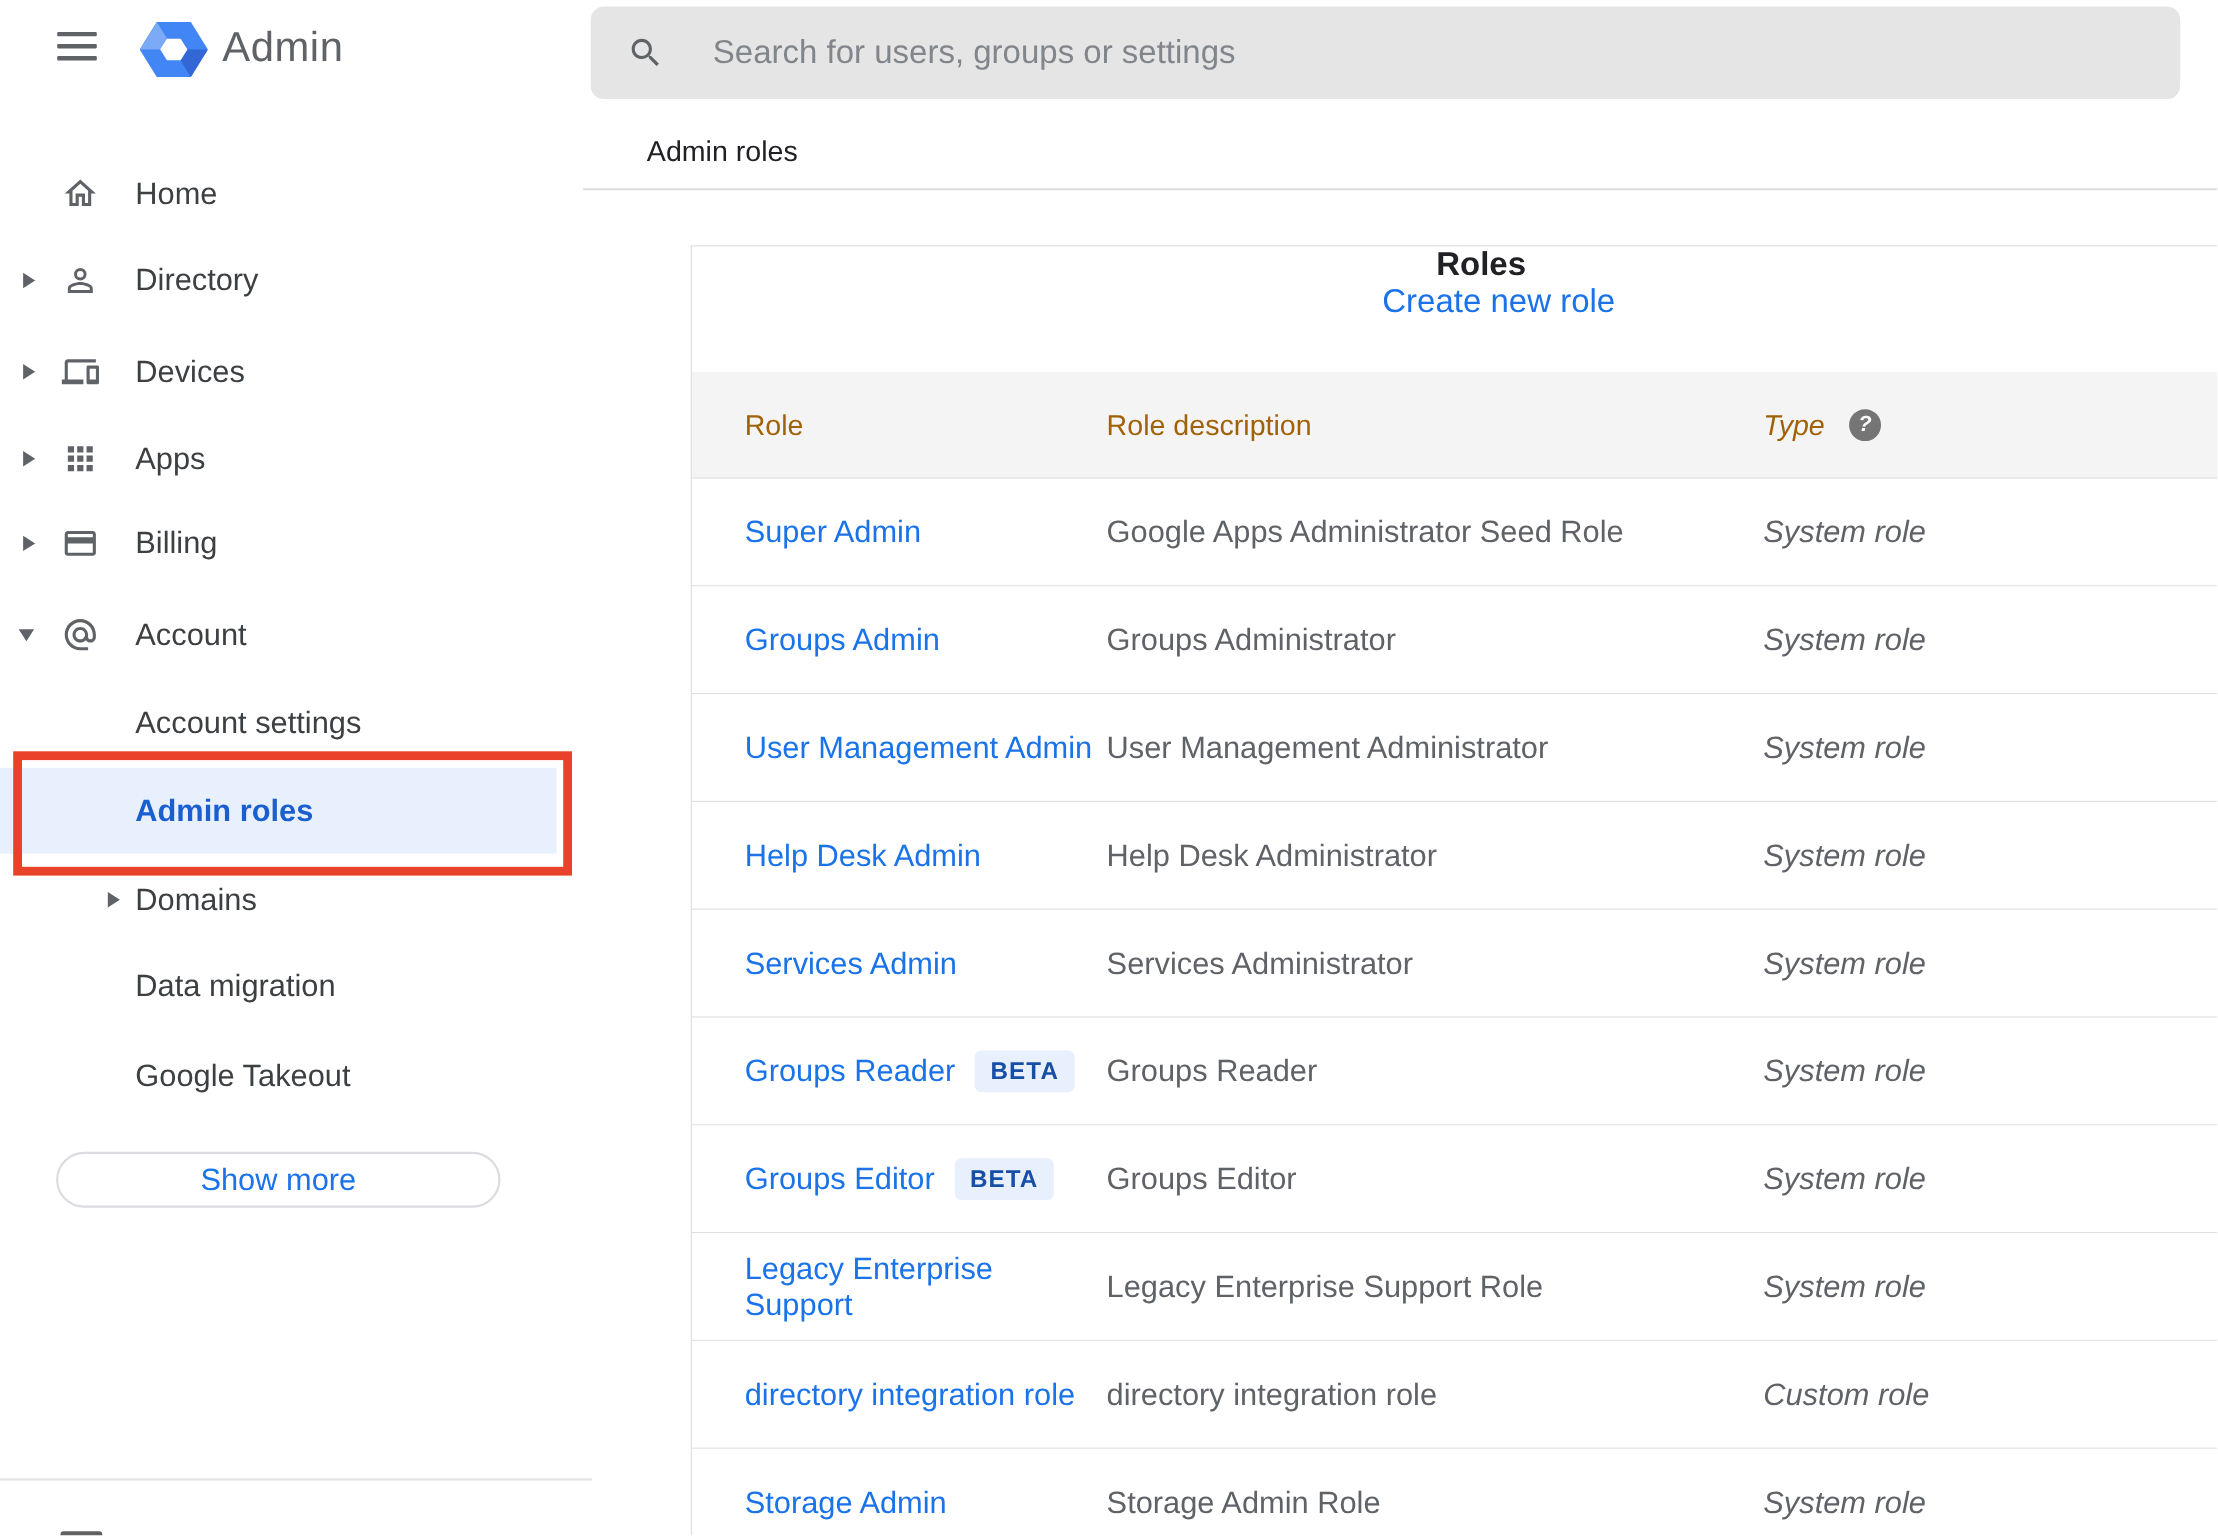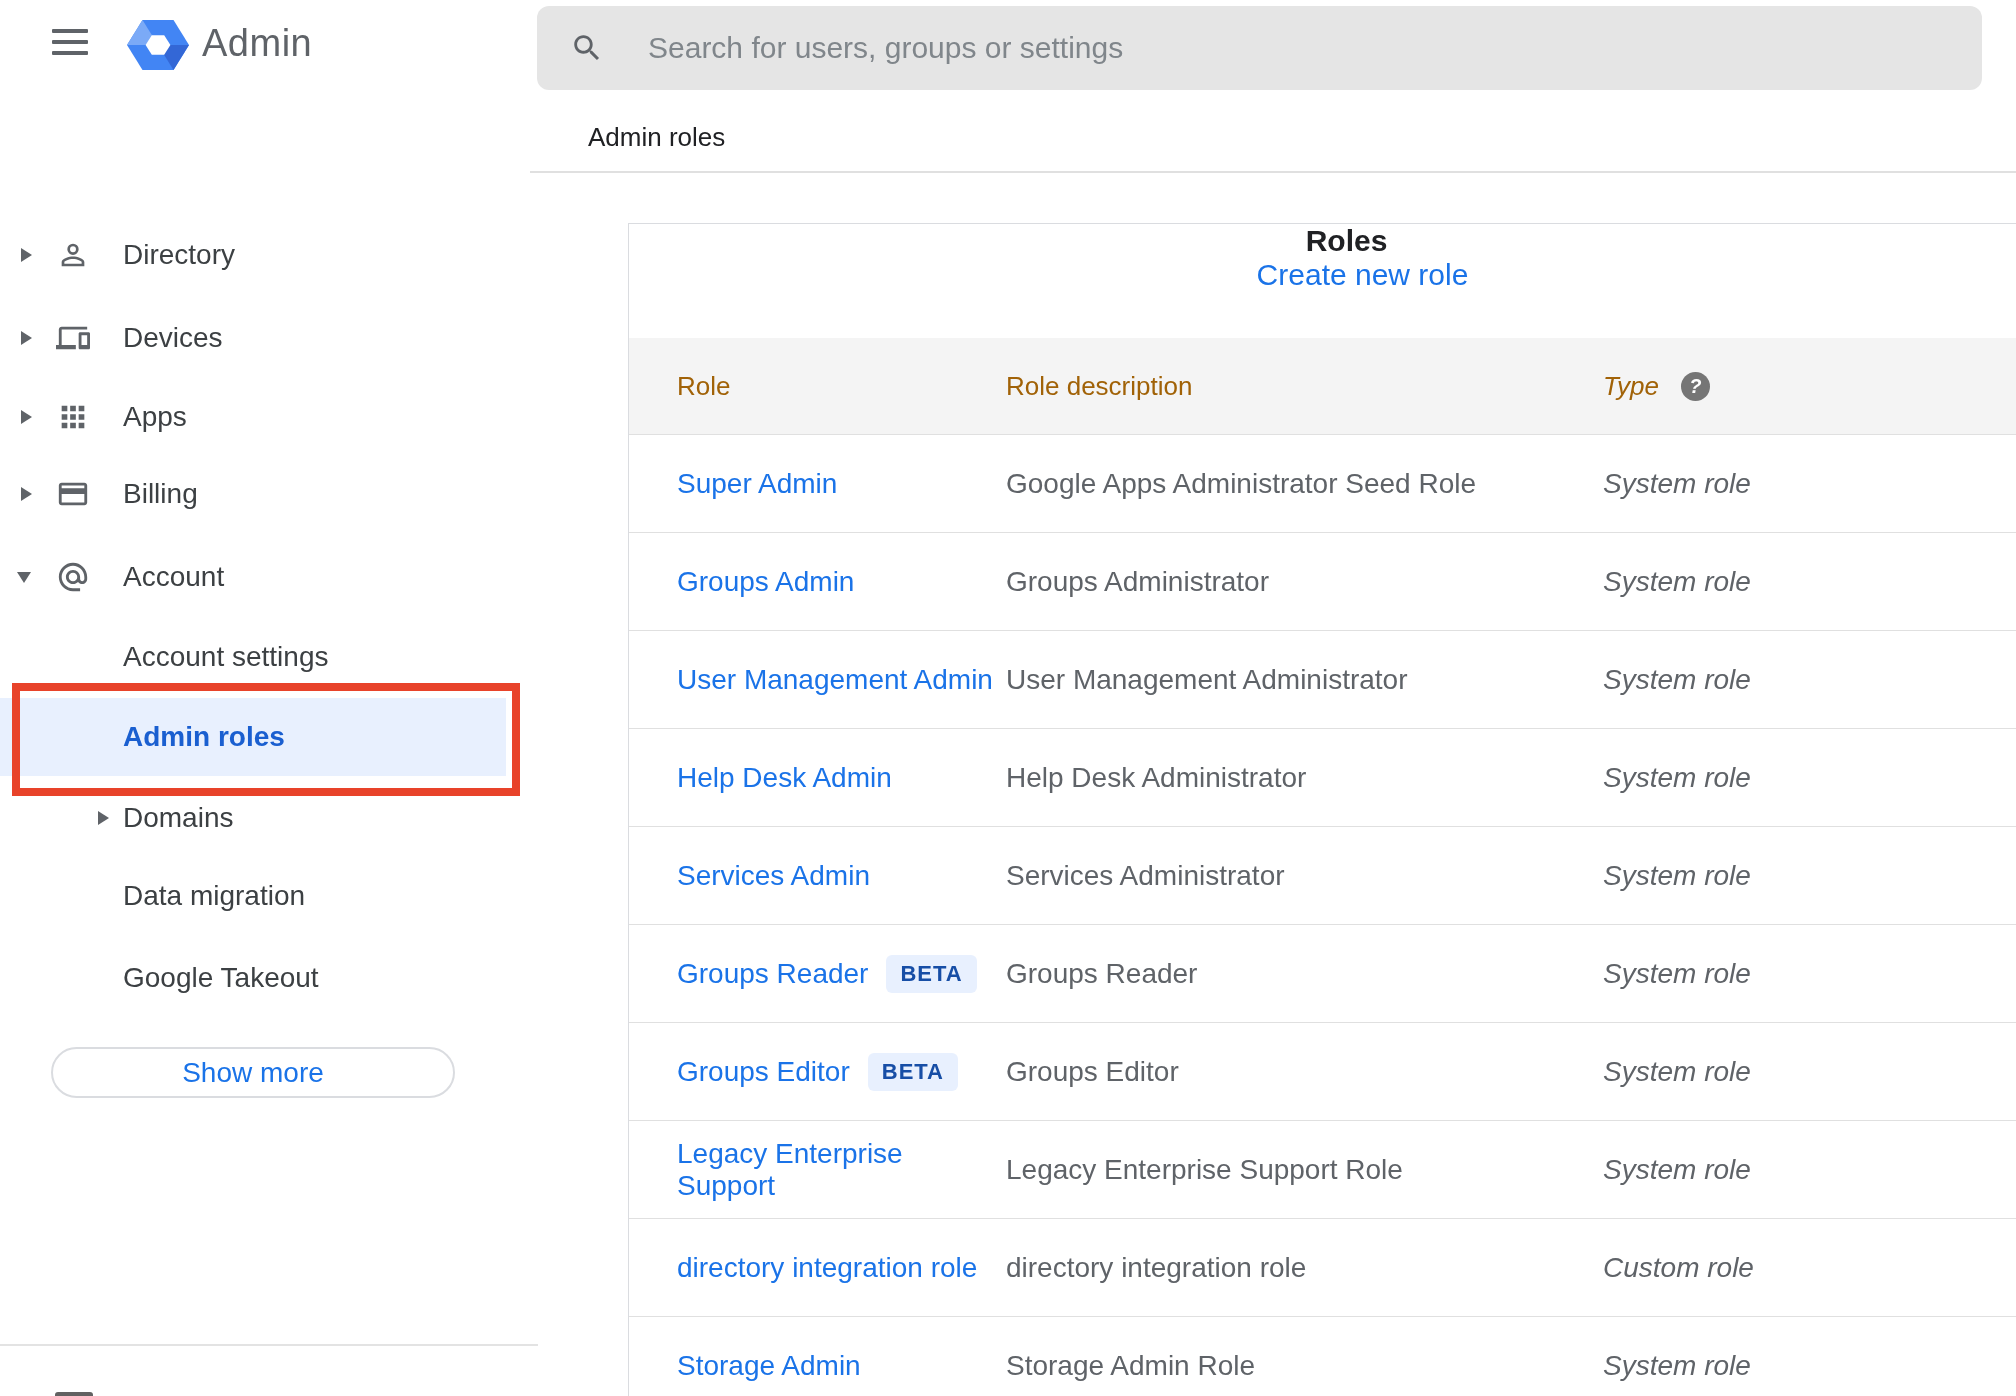--- a/index.html
+++ b/index.html
@@ -71,20 +71,28 @@
     <div class="logo">
       <svg viewBox="0 0 100 100" width="62" height="58" preserveAspectRatio="none">
         <polygon points="0,50 25,7 75,7 100,50 75,93 25,93" fill="#4285f4"></polygon>
         <polygon points="0,50 25,7 50,50" fill="#7baaf7"></polygon>
         <polygon points="50,50 75,93 100,50" fill="#3367d6"></polygon>
         <polygon points="30,50 40,33 60,33 70,50 60,67 40,67" fill="#ffffff"></polygon>
       </svg>
     </div>
     <div class="wordmark">Admin</div>
 
+    <div class="nav-item" style="top:136px">
+      <span class="nav-ic">
+        <svg viewBox="0 0 24 24">
+            <path d="M12 5.69l5 4.5V18h-2v-6H9v6H7v-7.81l5-4.5M12 3L2 12h3v8h6v-6h2v6h6v-8h3L12 3z"></path>
+          </svg>
+      </span>
+      <span class="nav-label">Home</span>
+    </div>
 
     <div class="nav-item" style="top:215px">
       <span class="caret-right"></span>
       <span class="nav-ic">
         <svg viewBox="0 0 24 24">
             <path d="M12 5.9a2.1 2.1 0 110 4.2 2.1 2.1 0 010-4.2m0 9c2.97 0 6.1 1.46 6.1 2.1v1.1H5.9V17c0-.64 3.13-2.1 6.1-2.1M12 4a4 4 0 100 8 4 4 0 000-8zm0 9c-2.67 0-8 1.34-8 4v3h16v-3c0-2.66-5.33-4-8-4z"></path>
           </svg>
       </span>
       <span class="nav-label">Directory</span>
     </div>

